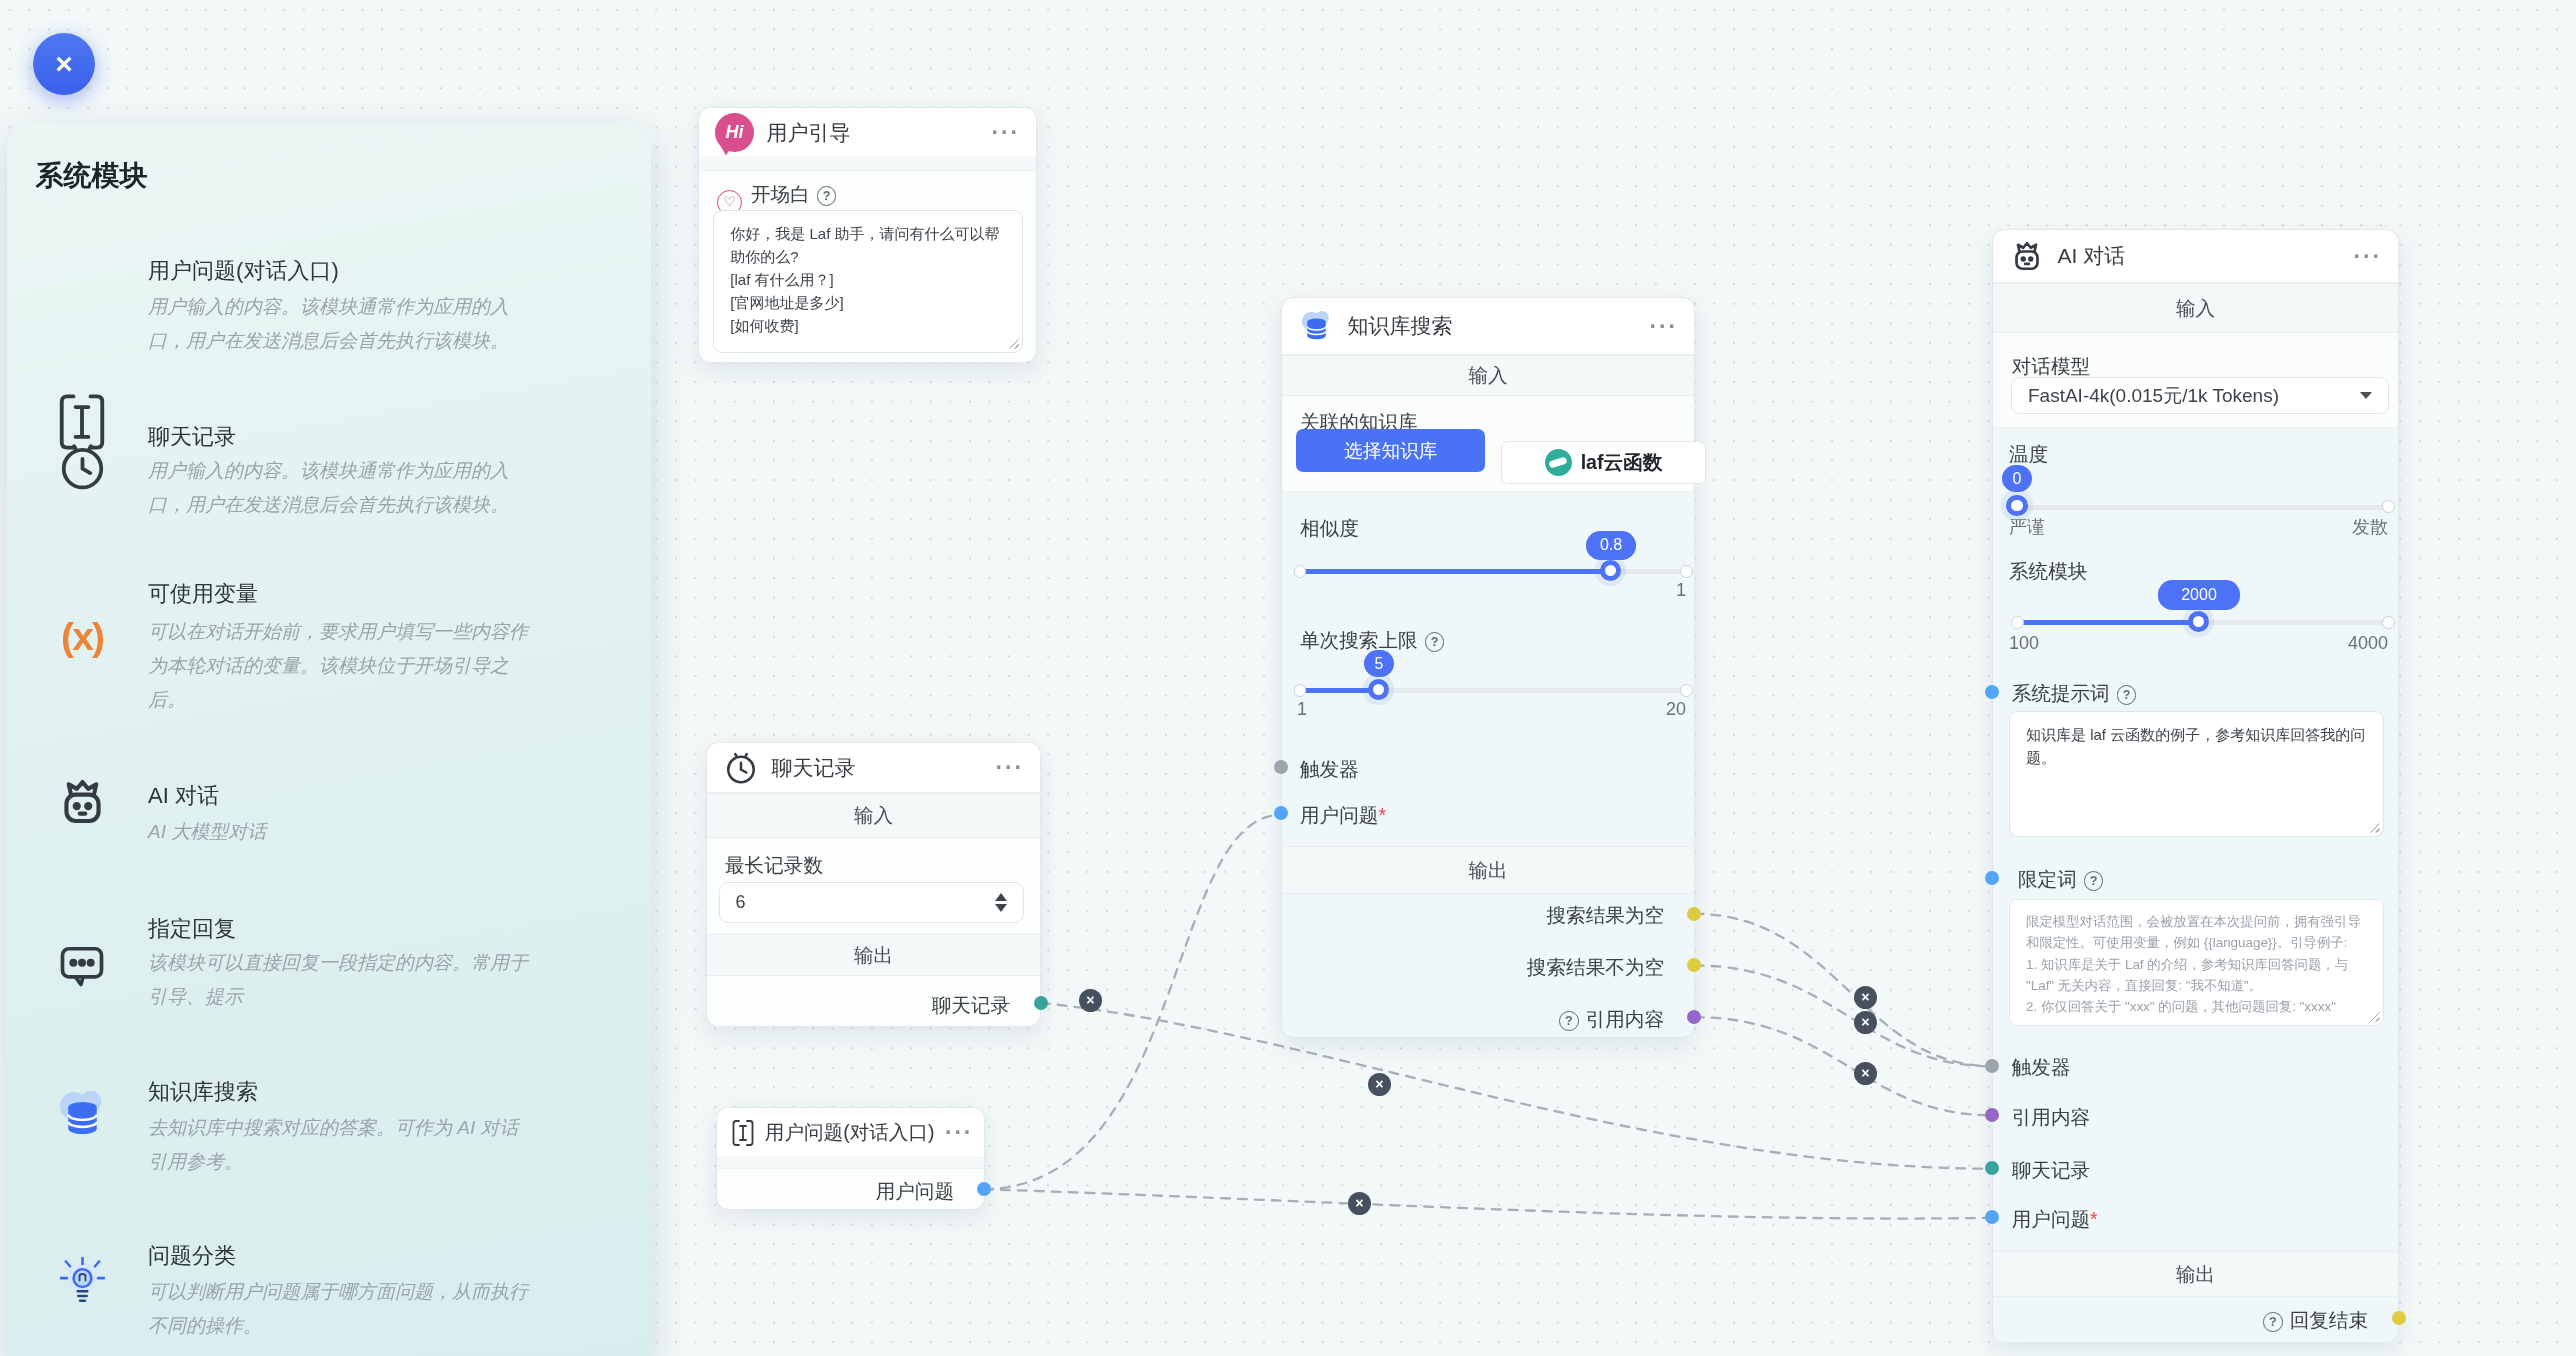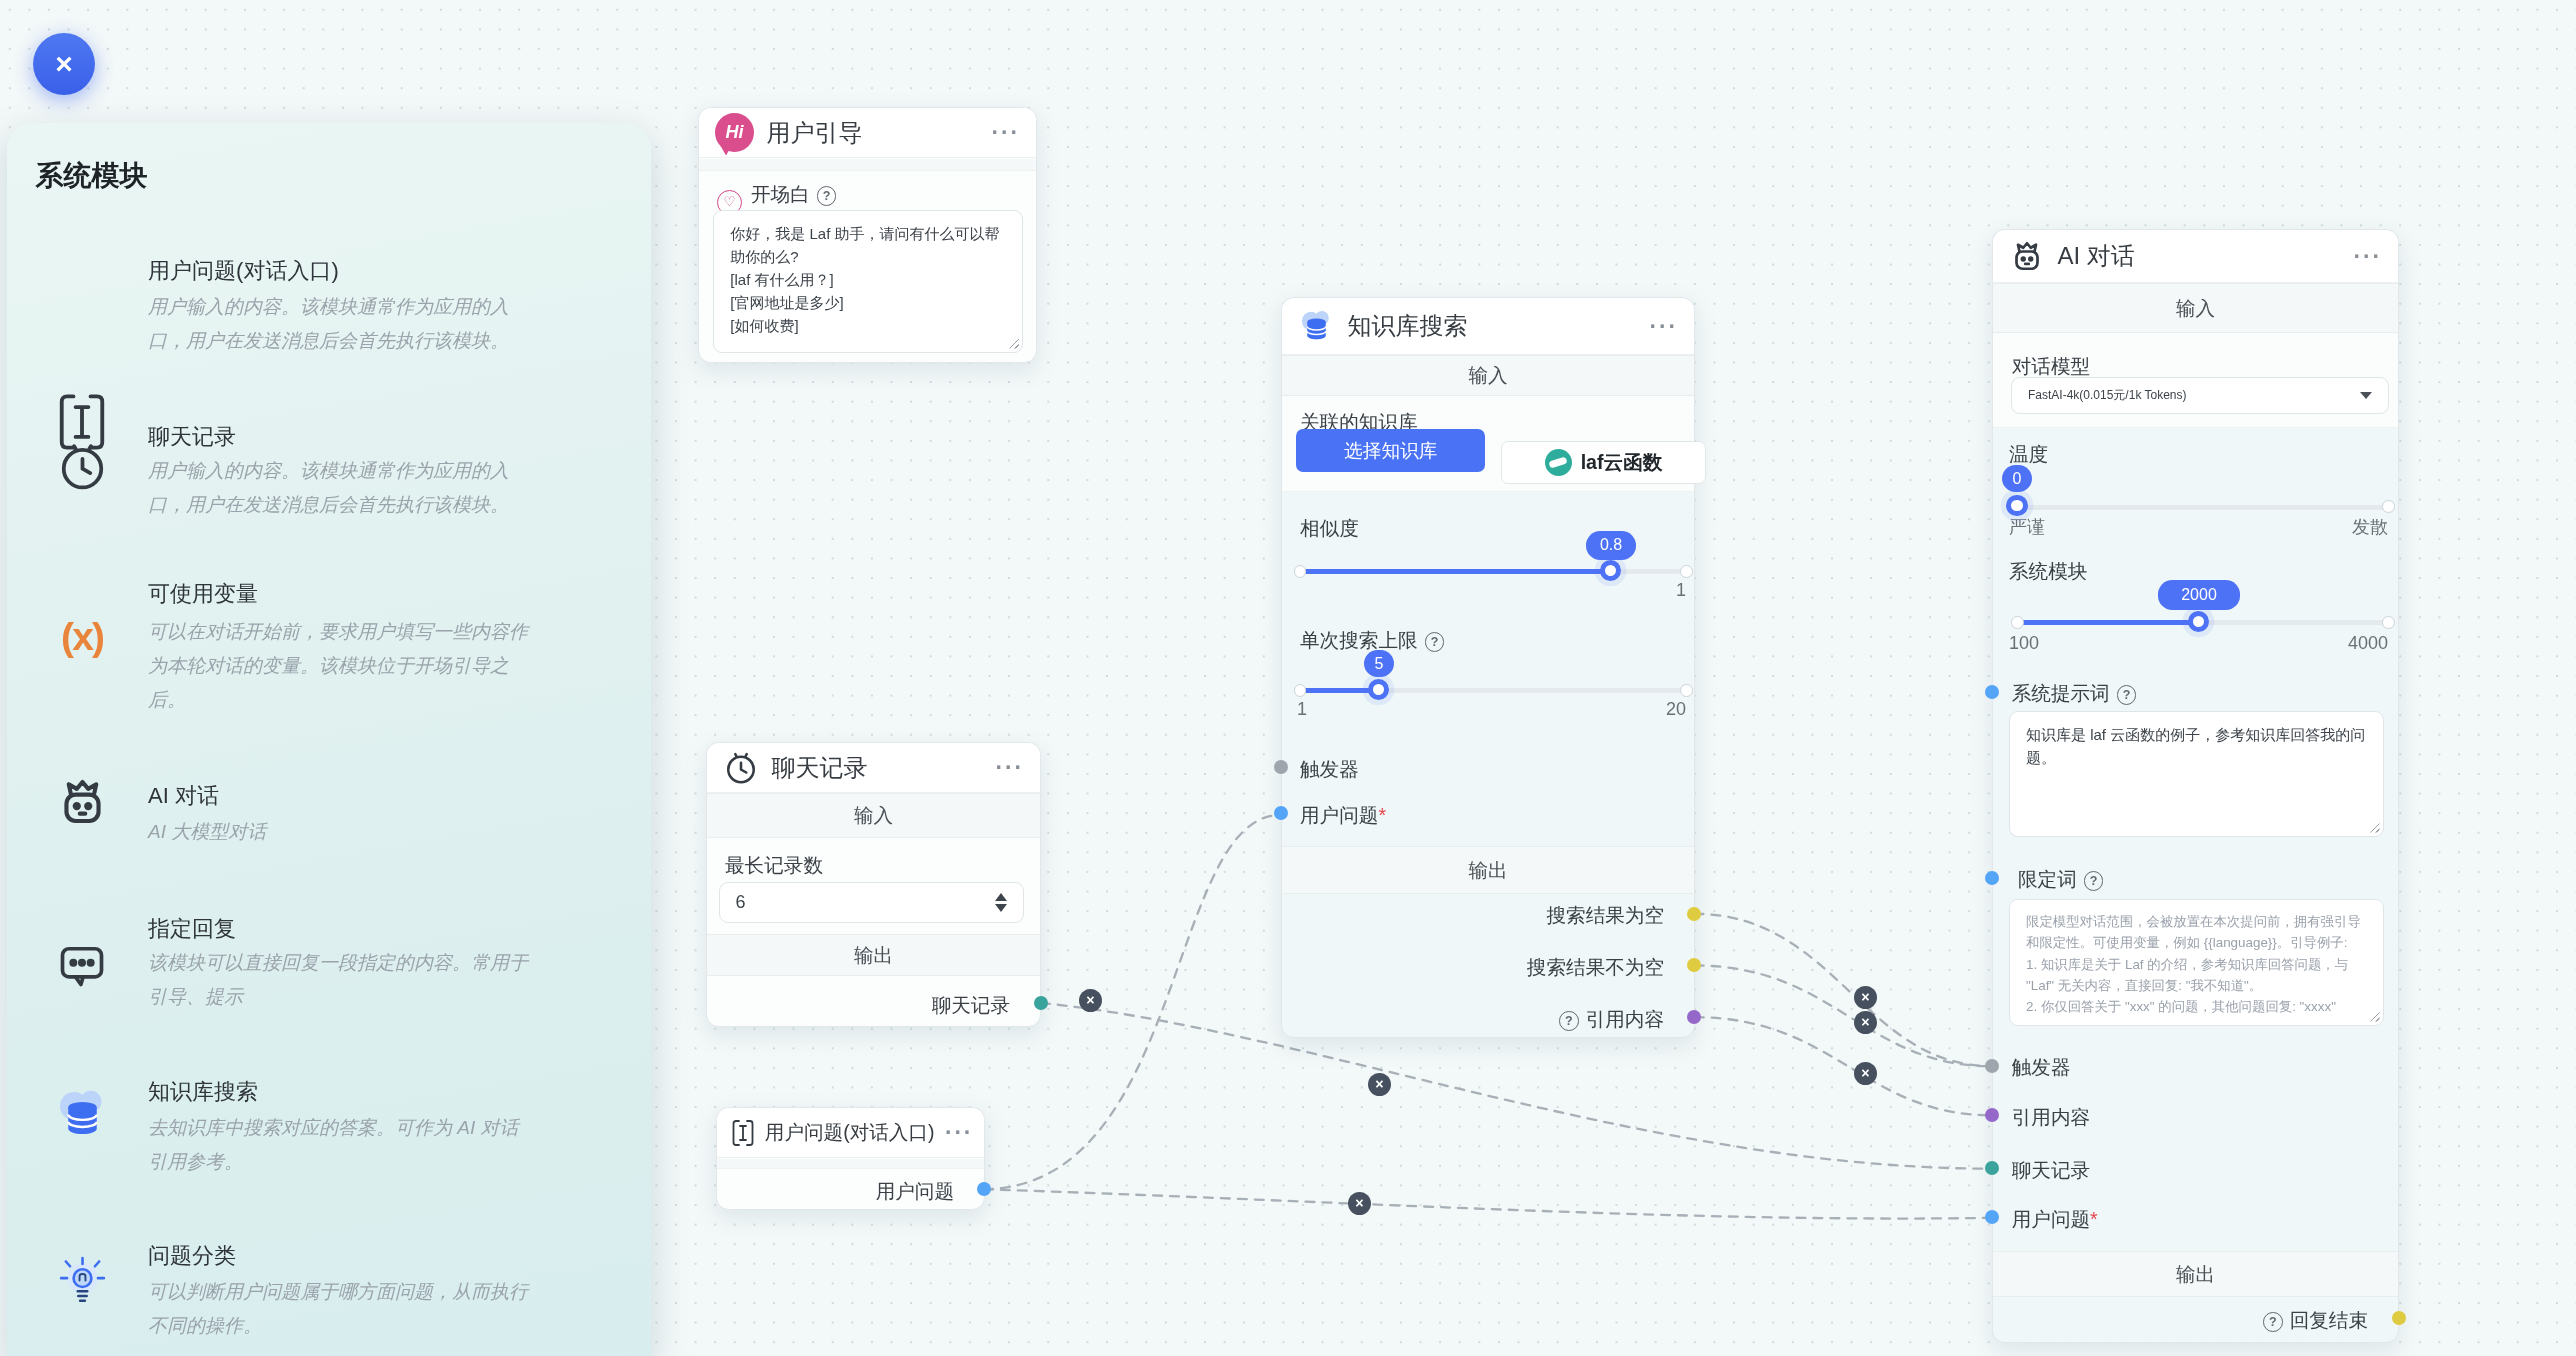--- a/index.html
+++ b/index.html
@@ -39,21 +39,21 @@
   
   .node {
     position:absolute; background:#EFF7F8; border:0.9px solid #E2E8EA; border-radius:12.5px;
     box-shadow:0 7.1px 21.4px rgba(130,155,165,.18); z-index:10;
   }
   .node.light { background:#FCFDFD; }
   .nhead {
     position:absolute; left:0; top:0; right:0; display:flex; align-items:center; gap:12.5px;
     background:#FFFFFF; border-radius:12.5px 12.5px 0 0; padding:0 16px; border-bottom:0.9px solid #EDF1F2;
   }
-  .ntitle { font-size:24px; font-weight:500; color:#363C42; white-space:nowrap; }
+  .ntitle { font-size:21px; font-weight:500; color:#363C42; white-space:nowrap; }
   .nmenu { margin-left:auto; color:#878E96; font-size:23px; font-weight:bold; letter-spacing:1.8px; cursor:pointer; line-height:1; }
   .nbar {
     position:absolute; left:0; right:0; background:#F5F8F8; border-top:0.9px solid #E8EDEE; border-bottom:0.9px solid #E8EDEE;
     text-align:center; font-size:19.6px; color:#485056;
   }
   .nbar span { display:inline-block; }
   .rowbg { position:absolute; left:0; right:0; background:#FBFDFD; border-bottom:0.9px solid #EDF2F3; }
   .lbl { position:absolute; font-size:19.6px; color:#3A4046; white-space:nowrap; line-height:27px; }
   .lbl .star, .star { color:#E5484D; }
   .row-r { position:absolute; right:30px; font-size:19.6px; color:#3A4046; line-height:27px; white-space:nowrap; text-align:right; }
@@ -79,21 +79,21 @@
     position:absolute; background:#fff; border:1.3px solid #DFE5E8; border-radius:9px; padding:10.7px 16px;
     font-family:"Liberation Sans","DejaVu Sans",sans-serif; font-size:15px; line-height:23px; color:#3C434A; resize:none; outline:none; width:100%; height:100%;
   }
   .ta::placeholder { color:#9AA1AB; }
   .ta-wrap { position:absolute; }
   .grip { position:absolute; right:4.5px; bottom:4.5px; width:12.5px; height:12.5px; z-index:2;
     background:repeating-linear-gradient(135deg,transparent,transparent 2.7px,#9AA1A9 2.7px,#9AA1A9 4px); 
     clip-path:polygon(100% 0,100% 100%,0 100%); pointer-events:none; }
   .selectbox {
     position:absolute; background:#fff; border:1.3px solid #DFE5E8; border-radius:9px;
-    font-size:12px; color:#3C434A; display:flex; align-items:center; padding:0 16px; cursor:pointer;
+    font-size:19px; color:#3C434A; display:flex; align-items:center; padding:0 16px; cursor:pointer;
   }
   .chev { margin-left:auto; width:0; height:0; border-left:6.2px solid transparent; border-right:6.2px solid transparent; border-top:7.1px solid #4A5056; }
   .numbox {
     position:absolute; background:#fff; border:1.3px solid #DFE5E8; border-radius:9px;
     font-size:18px; color:#3C434A; display:flex; align-items:center; padding:0 16px;
   }
   .spin { margin-left:auto; display:flex; flex-direction:column; gap:3.6px; }
   .tri-u { width:0; height:0; border-left:6.2px solid transparent; border-right:6.2px solid transparent; border-bottom:8px solid #3E444B; cursor:pointer; }
   .tri-d { width:0; height:0; border-left:6.2px solid transparent; border-right:6.2px solid transparent; border-top:8px solid #3E444B; cursor:pointer; }
   .btn-primary {

